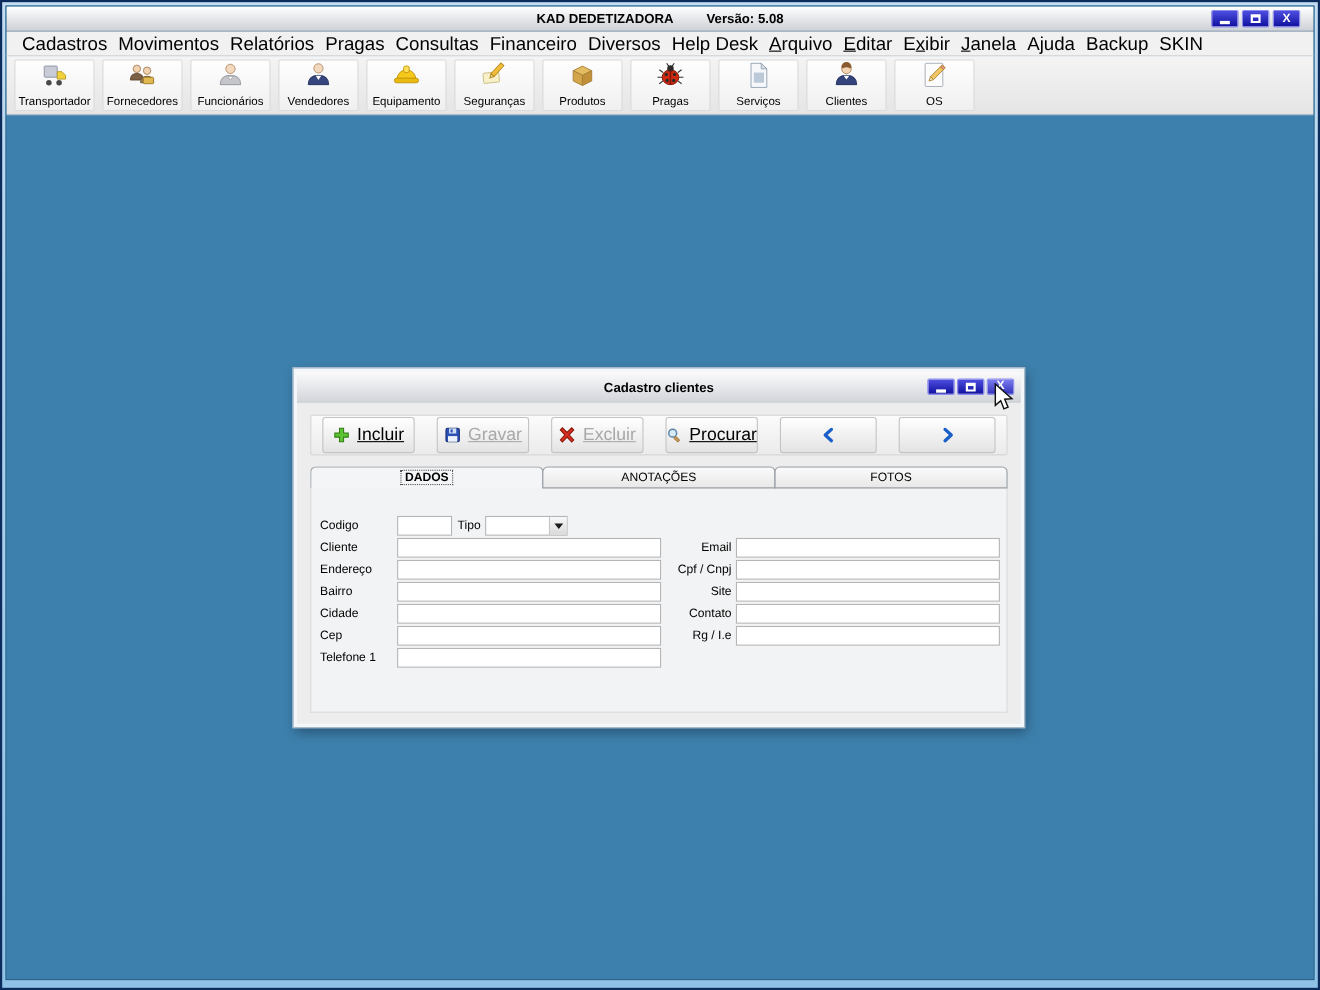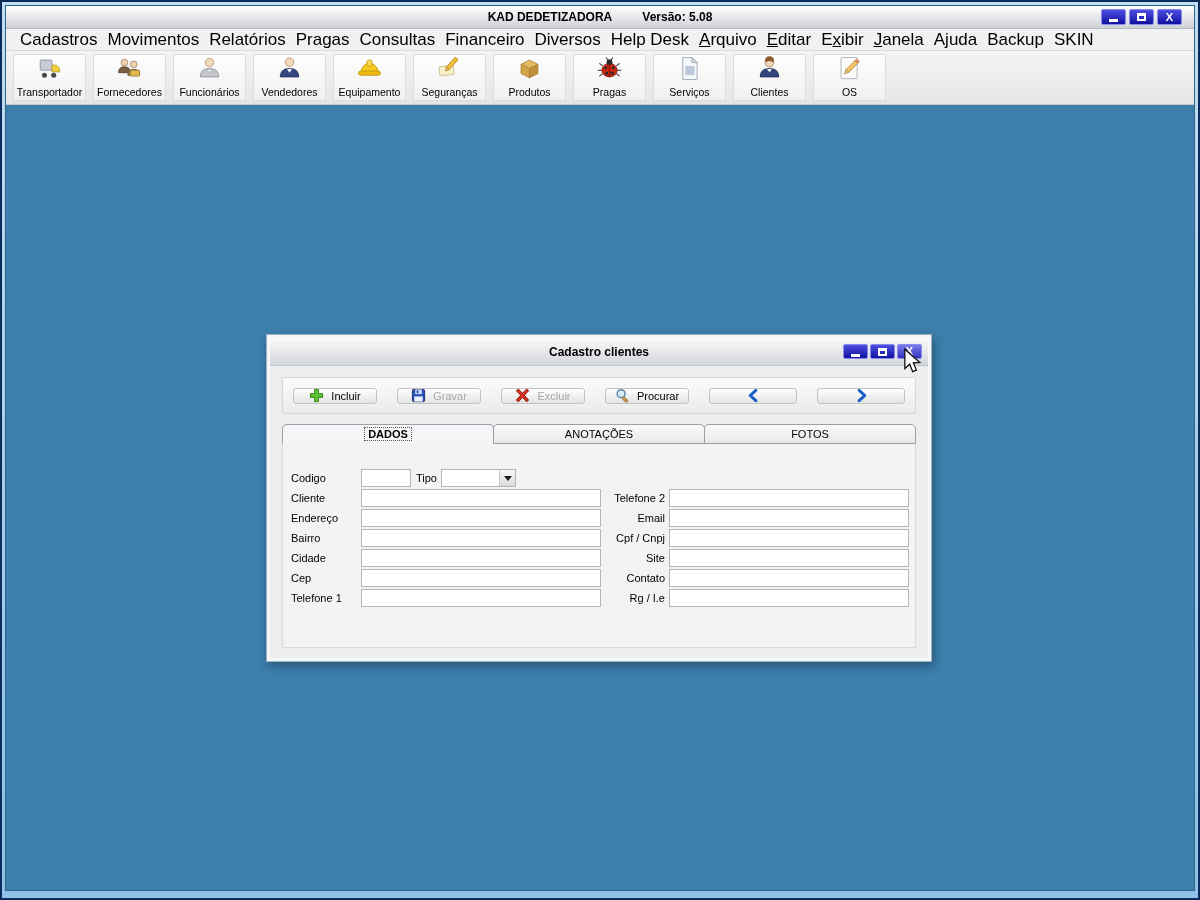--- a/index.html
+++ b/index.html
@@ -43,23 +43,23 @@
                   display:flex; align-items:center; justify-content:center; position:relative; }
   .dlg-title { font-size:12px; font-weight:bold; color:#000; }
   .dlg-controls { position:absolute; right:6px; top:6px; display:flex; gap:2px; }
   .dlg-ctrl { width:25px; height:15px; background:linear-gradient(#4d4de0,#1111a0); border:1px solid #8a8aec;
               border-radius:2px; color:#fff; display:flex; align-items:center; justify-content:center; cursor:pointer; }
   .dlg-ctrl.hover { background:linear-gradient(#7c7cf0,#3434bc); }
 
   .dlg-toolbar { margin:11px 12px 0; height:37px; flex:0 0 37px; border:1px solid #d7d7d7; border-radius:2px;
                  background:linear-gradient(#fbfbfb,#ebebeb); display:flex; align-items:center;
                  justify-content:space-between; padding:0 10px; }
-  .dlg-btn { height:16px; border:1px solid #c3c3c3; border-radius:3px; background:linear-gradient(#ffffff,#e3e3e3);
-             display:flex; align-items:center; justify-content:center; gap:7px; font-size:11px; color:#000;
-             font-family:inherit; cursor:pointer; }
+  .dlg-btn { height:33px; border:1px solid #c3c3c3; border-radius:3px; background:linear-gradient(#ffffff,#e3e3e3);
+             display:flex; align-items:center; justify-content:center; gap:7px; font-size:16px; color:#000;
+             font-family:inherit; cursor:pointer;text-decoration:underline; }
   .dlg-btn svg { width:15px; height:15px; }
   .w-btn { width:84px; }  .nav-btn { width:88px; }
   .dlg-btn.disabled { color:#a8a8a8; }
 
   .tabs { margin:10px 12px 0; display:flex; height:20px; flex:0 0 20px; position:relative; z-index:2; }
   .tab { flex:1; border:1px solid #9aa0a6; border-radius:5px 5px 0 0; background:linear-gradient(#fbfbfb,#e8e8e8);
          display:flex; align-items:center; justify-content:center; font-size:11px; color:#000; cursor:pointer; }
   .tab + .tab { margin-left:-1px; }
   .tab.active { background:#f4f5f6; border-bottom-color:#f4f5f6; }
   .tab.active .tab-label { font-weight:bold; outline:1px dotted #555; padding:0 3px; }
@@ -359,24 +359,20 @@
         <input class="fin in240" value="" style="">
       </div>
       <div class="frow">
         <span class="flabel lab70">Telefone 1</span>
         <input class="fin in240" value="" style="">
       </div>
     </div>
 
     <div class="col-right">
       <div class="frow">
-        <span class="flabel lab64">Telefone 2</span>
-        <input class="fin in240" value="" style="">
-      </div>
-      <div class="frow">
         <span class="flabel lab64">Email</span>
         <input class="fin in240" value="" style="">
       </div>
       <div class="frow">
         <span class="flabel lab64">Cpf / Cnpj</span>
         <input class="fin in240" value="" style="">
       </div>
       <div class="frow">
         <span class="flabel lab64">Site</span>
         <input class="fin in240" value="" style="">

